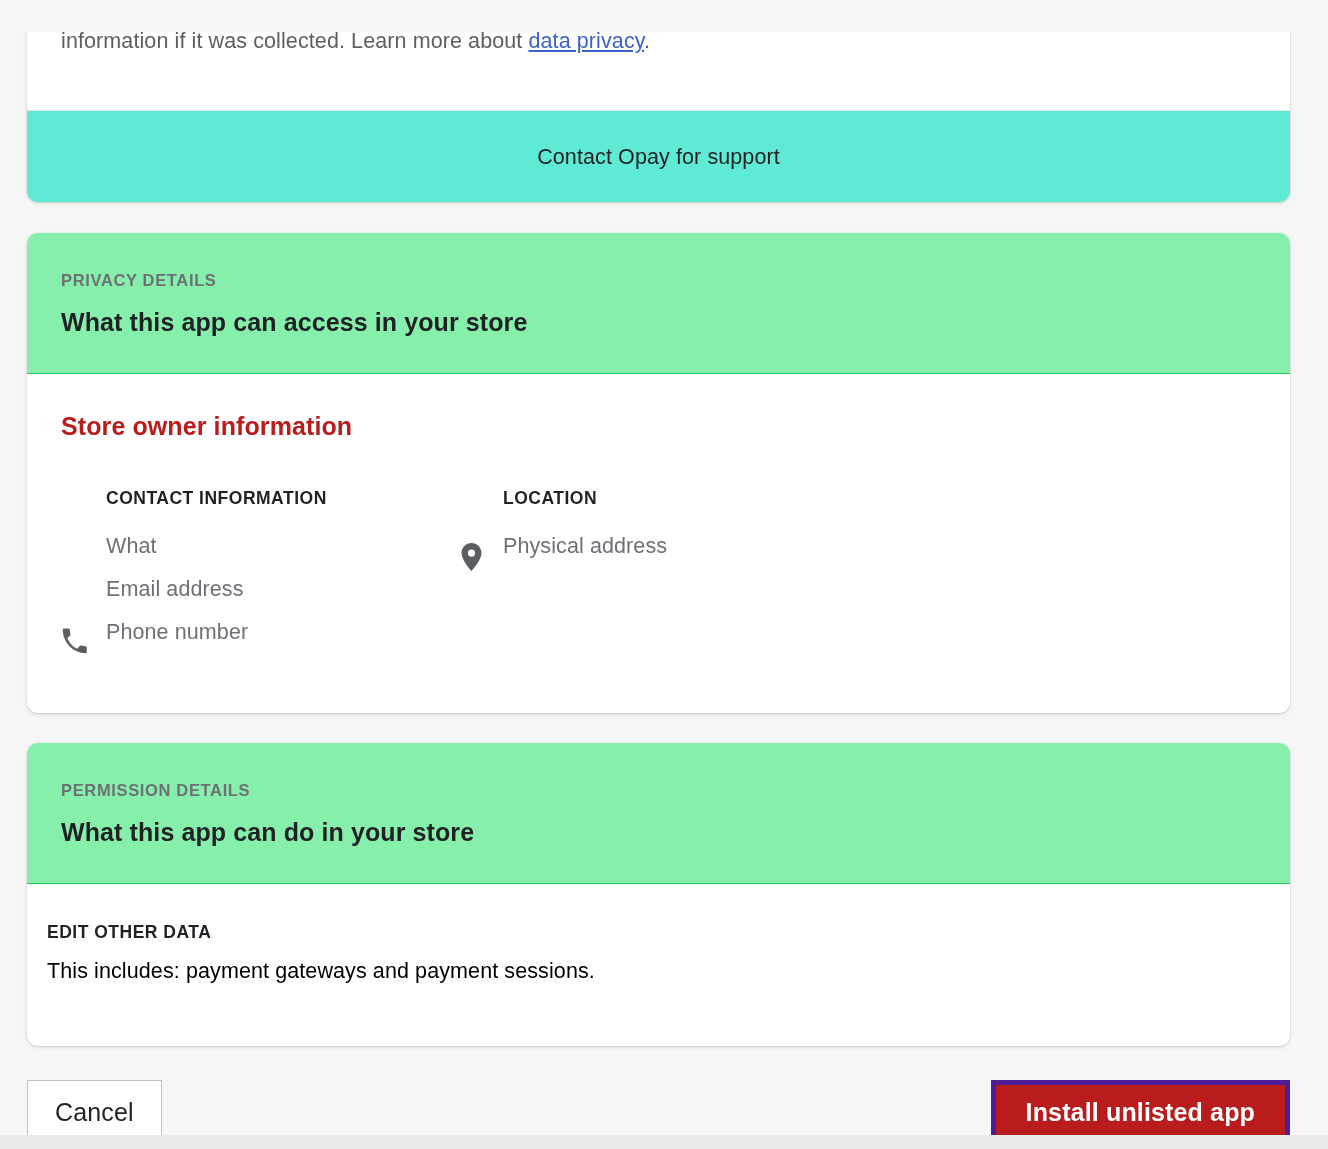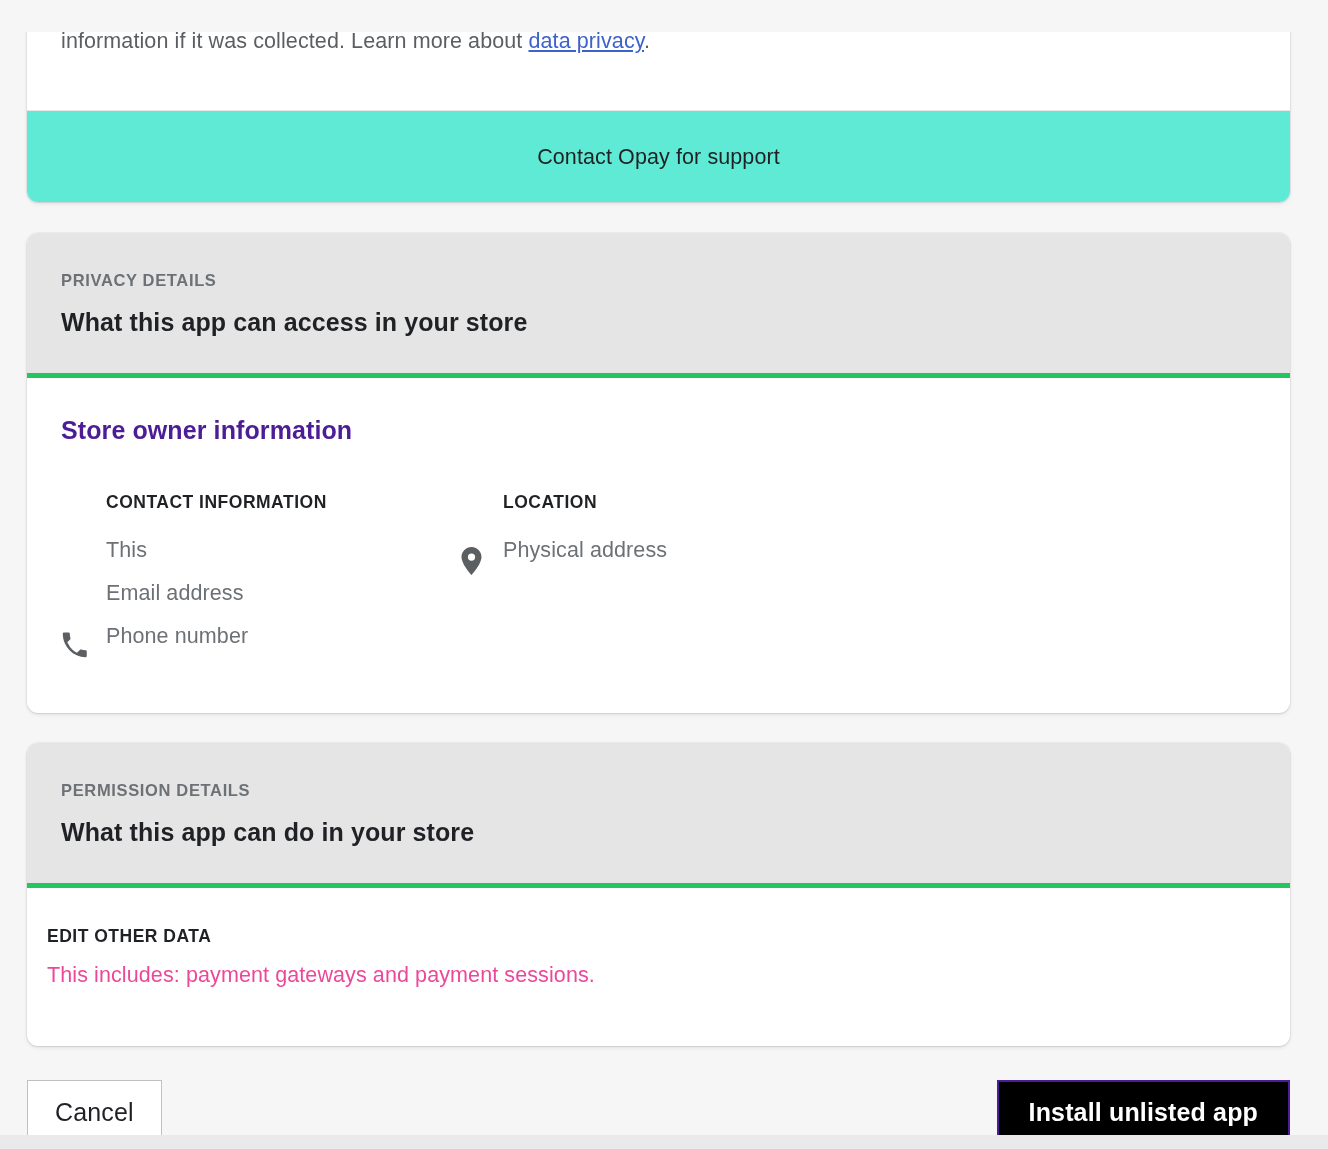--- a/index.html
+++ b/index.html
@@ -91,23 +91,23 @@
     color: #1F2125;
     letter-spacing: 0.1px;
   }
 
   
   #card-privacy-details {
     top: 201px;
     height: 480px;
   }
   .sec-head {
-    background: #e5e5e5;
+    background: #86efac;
     padding: 38px 34px 36px 34px;
-    border-bottom: 5px solid #22c55e;
+    border-bottom: 1px solid #22c55e;
     box-sizing: border-box;
   }
   .sec-eyebrow {
     font-size: 16.5px;
     font-weight: 700;
     letter-spacing: 0.65px;
     color: #6D7175;
     margin: 0 0 18px 0;
     text-transform: uppercase;
   }
@@ -119,21 +119,21 @@
     letter-spacing: 0.1px;
   }
   .sec-body {
     background: #FFFFFF;
     padding: 38px 34px 40px 34px;
     box-sizing: border-box;
   }
   .sub-title {
     font-size: 25px;
     font-weight: 700;
-    color: #4c1d95;
+    color: #b91c1c;
     margin: 0 0 44px 0;
     letter-spacing: 0.1px;
   }
 
   .info-grid {
     display: flex;
     align-items: flex-start;
   }
   .info-col {
     display: flex;
@@ -184,21 +184,21 @@
   .perm-scope-title {
     font-size: 17.5px;
     font-weight: 700;
     letter-spacing: 0.5px;
     color: #1F2125;
     margin: 0 0 16px 0;
     text-transform: uppercase;
   }
   .perm-scope-desc {
     font-size: 21.5px;
-    color: #ec4899;
+    color: #000000;
     margin: 0;
     letter-spacing: 0.1px;
   }
 
   
   .actions {
     position: absolute;
     left: 27px;
     top: 1048px;
     width: 1263px;
@@ -222,23 +222,23 @@
     height: 64px;
     padding: 0 27px;
     background: #FFFFFF;
     color: #1F2125;
     border: 1px solid #BEC0C3;
     box-shadow: 0 1px 0 rgba(22,29,37,0.05);
   }
   .btn-primary {
     height: 64px;
     padding: 0 30px;
-    background: #000000;
+    background: #b91c1c;
     color: #FFFFFF;
-    border: 2px solid #4c1d95;
+    border: 5px solid #4c1d95;
     font-weight: 700;
     box-shadow: inset 0 -1px 0 rgba(0,0,0,0.18), 0 1px 0 rgba(22,29,37,0.07);
   }
 </style>
 </head>
 <body>
 
 <div class="page">
   <div class="scroll-area">
 
@@ -262,21 +262,21 @@
         <div class="info-grid">
 
           <div class="info-col col-contact">
             <span class="info-icon">
               <svg width="27" height="27" viewBox="0 0 24 24" aria-hidden="true">
                 <path fill="currentColor" d="M6.6 10.8c1.7 3.3 4.3 5.9 7.6 7.6l2.5-2.5c.3-.3.8-.4 1.2-.3 1.2.4 2.5.6 3.9.6.6 0 1.1.5 1.1 1.1v4c0 .6-.5 1.1-1.1 1.1C11 22.4 1.6 13 1.6 1.6 1.6 1 2.1.5 2.7.5h4c.6 0 1.1.5 1.1 1.1 0 1.4.2 2.7.6 3.9.1.4 0 .9-.3 1.2l-2.5 2.5z"></path>
               </svg>
             </span>
             <div>
               <p class="info-col-head">CONTACT INFORMATION</p>
-              <div class="info-item">This</div>
+              <div class="info-item">What</div>
               <div class="info-item">Email address</div>
               <div class="info-item">Phone number</div>
             </div>
           </div>
 
           <div class="info-col col-location">
             <span class="info-icon">
               <svg width="27" height="30" viewBox="0 0 20 24" aria-hidden="true">
                 <path fill="currentColor" d="M10 .8C5.6.8 2 4.4 2 8.8c0 5.8 8 14.4 8 14.4s8-8.6 8-14.4c0-4.4-3.6-8-8-8zm0 10.9a2.9 2.9 0 1 1 0-5.8 2.9 2.9 0 0 1 0 5.8z"></path>
               </svg>

